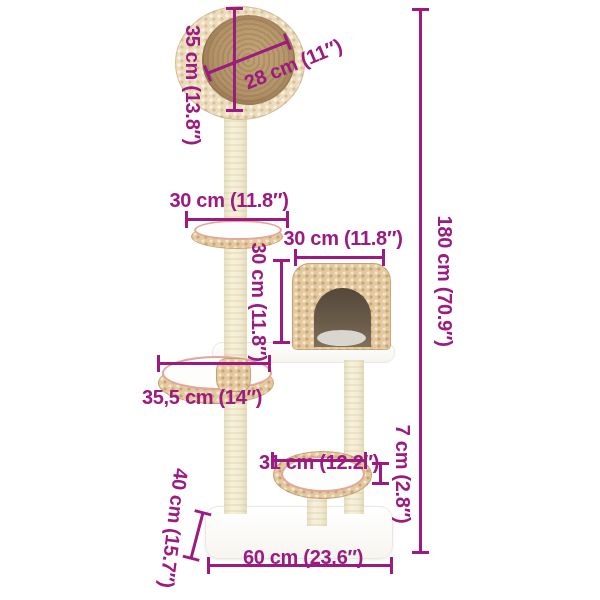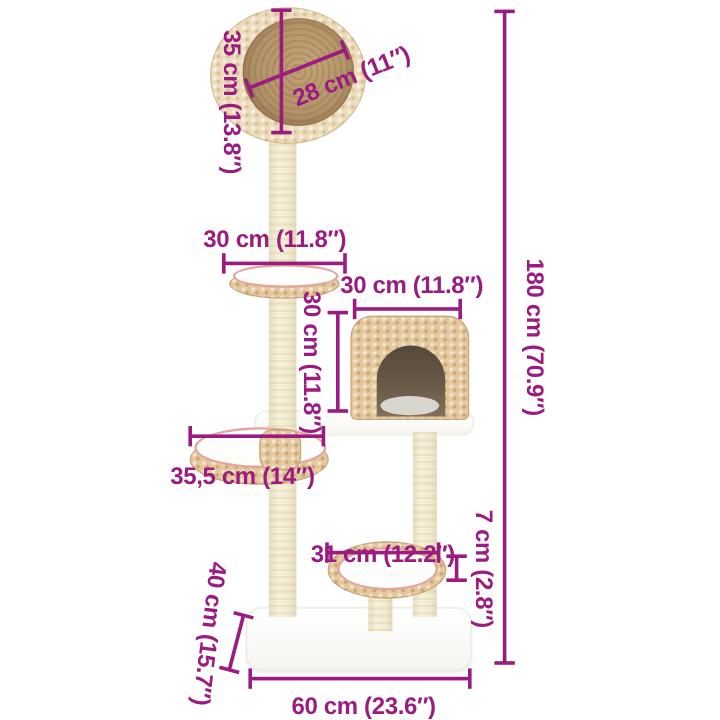--- a/index.html
+++ b/index.html
@@ -157,15 +157,15 @@
   <div class="dim" style="left:445px;top:281px;--r:90deg;">180 cm (70.9″)</div>
 
   <div class="dim" style="left:202px;top:397px;">35,5 cm (14″)</div>
 
   <div class="dim" style="left:319px;top:462px;">31 cm (12.2″)</div>
 
   <div class="dim" style="left:403px;top:474px;--r:90deg;">7 cm (2.8″)</div>
 
   <div class="dim" style="left:174px;top:528px;--r:97deg;">40 cm (15.7″)</div>
 
-  <div class="dim" style="left:303px;top:589px;">60 cm (23.6″)</div>
+  <div class="dim" style="left:303px;top:557px;">60 cm (23.6″)</div>
 
 </div>
 
 </body></html>

